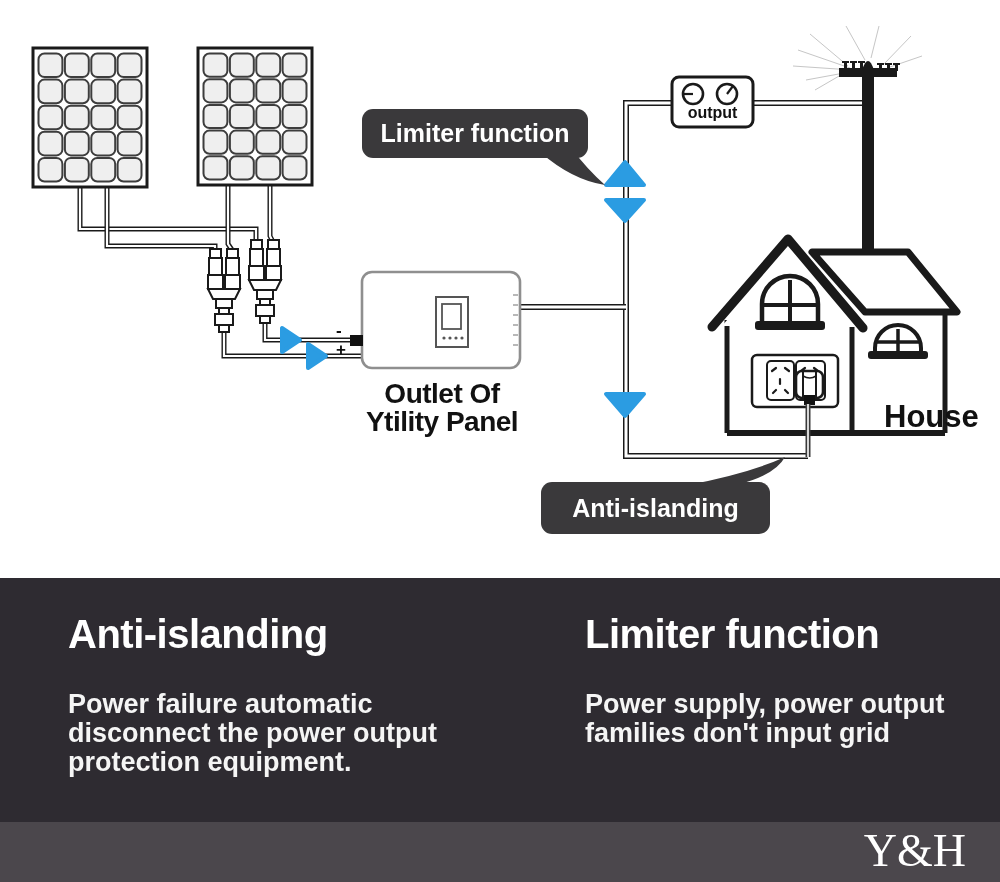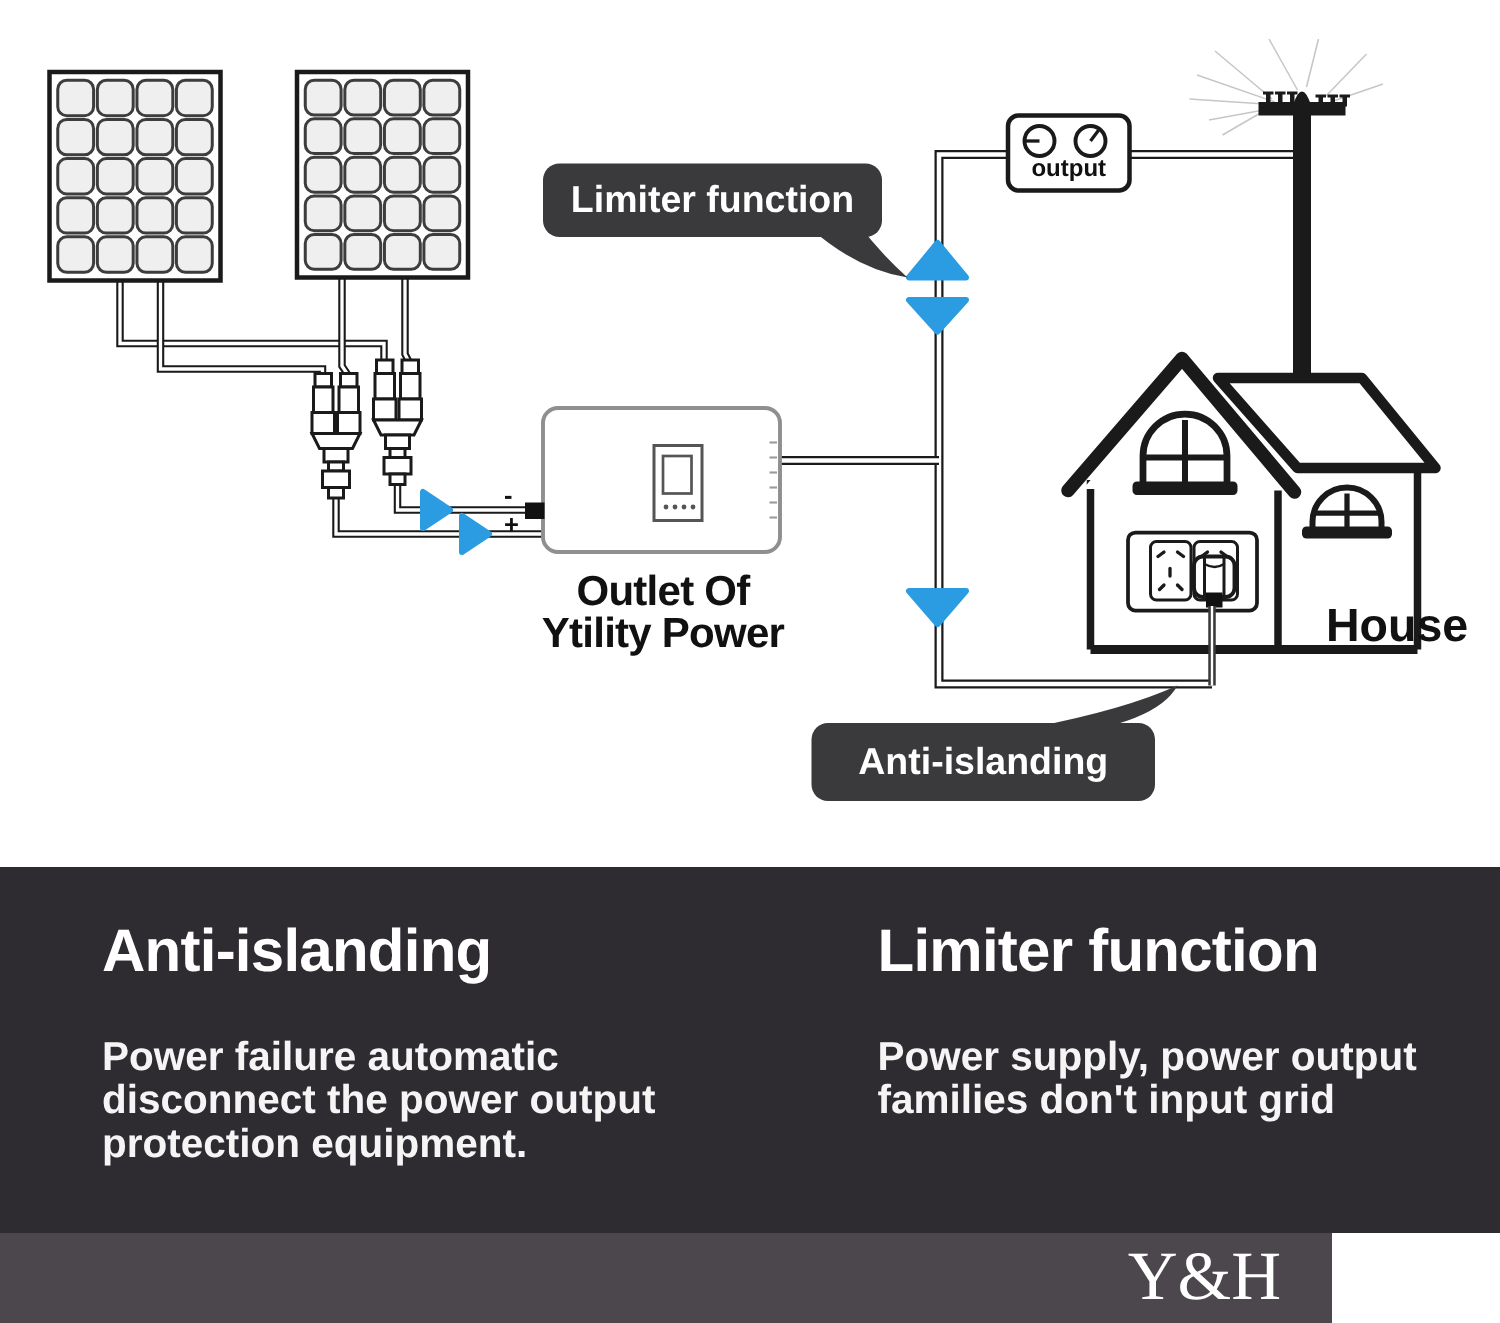--- a/index.html
+++ b/index.html
@@ -21,21 +21,21 @@
   .callout.limiter{left:362px; top:109px; width:226px; height:49px;}
   .callout.anti{left:541px; top:482px; width:229px; height:52px;}
   .info-panel{position:absolute; left:0; top:578px; width:1000px; height:244px; background:#2E2B31;}
   .info-col{position:absolute; top:0;}
   .info-col.left{left:68px; width:385px;}
   .info-col.right{left:585px; width:365px;}
   .info-heading{position:absolute; top:34px; color:#ffffff; font-weight:bold; font-size:40px; letter-spacing:-0.5px; white-space:nowrap;}
   .info-body{position:absolute; top:112px; color:#f5f5f5; font-size:27px; line-height:29px;font-weight:bold;}
   .info-col.left .info-body{width:380px;}
   .info-col.right .info-body{width:360px;}
-  .footer-bar{position:absolute; left:0; top:822px; width:888px; height:60px; background:#4B474C;}
+  .footer-bar{position:absolute; left:0; top:822px; width:1000px; height:60px; background:#4B474C;}
   .brand{position:absolute; right:34px; top:0; height:60px; line-height:58px;
          font-family:"Liberation Serif", serif; font-size:46px; color:#ffffff;}
 </style>
 </head>
 <body>
 
 <div class="stage">
 
   <svg width="1000" height="578" viewBox="0 0 1000 578">
 
@@ -253,21 +253,21 @@
       <polygon points="282,328 282,352 300,340"></polygon>
       <polygon points="308,344 308,368 326,356"></polygon>
     </g>
 
     <path d="M 540,152 Q 572,180 605,185 Q 587,169 572,149 Z" fill="#3A393B"></path>
     <path d="M 688,485 Q 750,473 785,457 Q 771,483 700,491 Z" fill="#3A393B"></path>
   </svg>
 
   <div class="lbl meter-lbl">output</div>
   <div class="lbl inv-cap l1">Outlet Of</div>
-  <div class="lbl inv-cap l2">Ytility Power</div>
+  <div class="lbl inv-cap l2">Ytility Panel</div>
   <div class="lbl house-lbl">House</div>
   <div class="lbl term minus">-</div>
   <div class="lbl term plus">+</div>
   <div class="callout limiter">
     <span>Limiter function</span>
   </div>
   <div class="callout anti">
     <span>Anti-islanding</span>
   </div>
 

